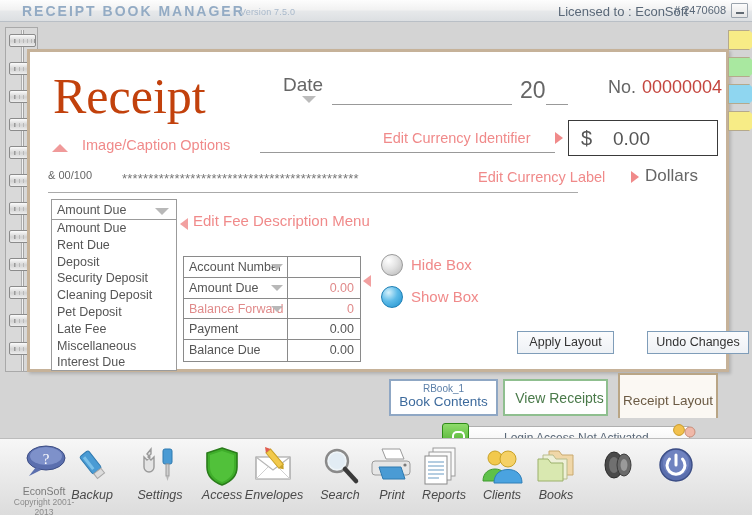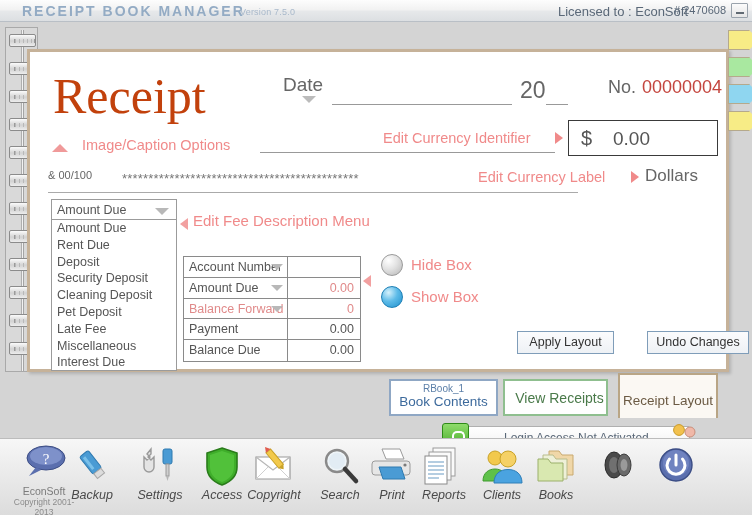--- a/index.html
+++ b/index.html
@@ -492,21 +492,21 @@
       <span class="ico"><svg width="44" height="40" viewBox="0 0 44 40">
           <path d="M4 12 h34 v22 H4z" fill="#ffffff" stroke="#9a9a9a" stroke-width="1.2"></path>
           <path d="M4 12 L21 25 L38 12" fill="none" stroke="#b8b8b8" stroke-width="1.2"></path>
           <path d="M4 34 L16 22 M38 34 L26 22" stroke="#d0d0d0" stroke-width="1"></path>
           <g transform="rotate(-40 26 16)">
             <rect x="22" y="2" width="6" height="20" fill="#f2c94c" stroke="#c9a227"></rect>
             <path d="M22 2 h6 l-3 -5z" fill="#e05b4e"></path>
             <path d="M22 22 h6 l-3 4z" fill="#c9a227"></path>
           </g>
         </svg></span>
-      <span class="cap">Copyright</span>
+      <span class="cap">Envelopes</span>
     </div>
     <div class="tool" style="left: 308px;">
       <span class="ico"><svg width="40" height="40" viewBox="0 0 40 40">
           <circle cx="17" cy="16" r="11" fill="#eef4f8" stroke="#8a8a8a" stroke-width="2.4"></circle>
           <circle cx="17" cy="16" r="8" fill="#dfeaf2" opacity=".8"></circle>
           <path d="M25 24 L36 36" stroke="#3a3a3a" stroke-width="4.5" stroke-linecap="round"></path>
         </svg></span>
       <span class="cap">Search</span>
     </div>
     <div class="tool" style="left: 360px;">

